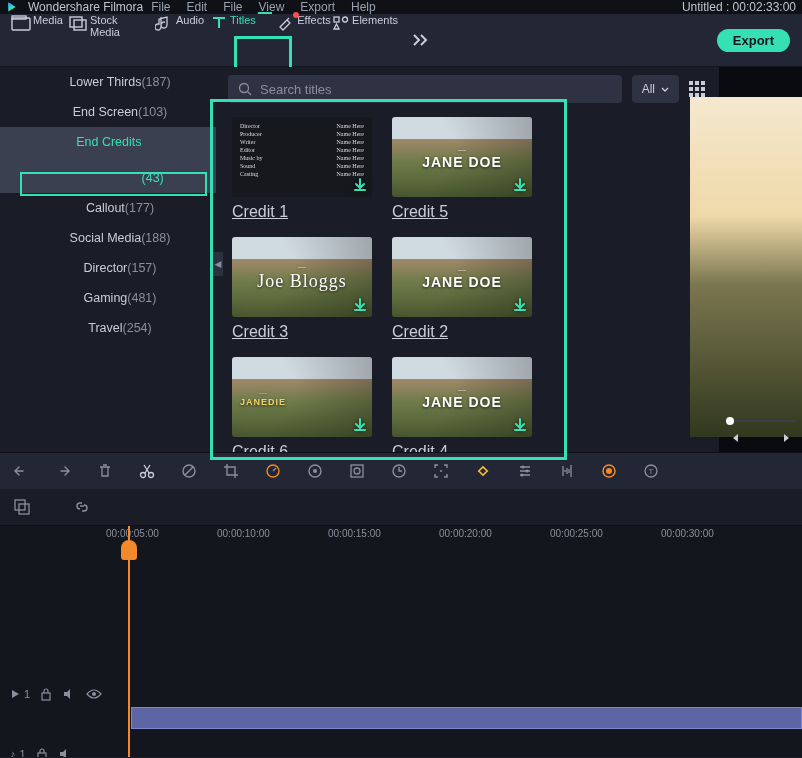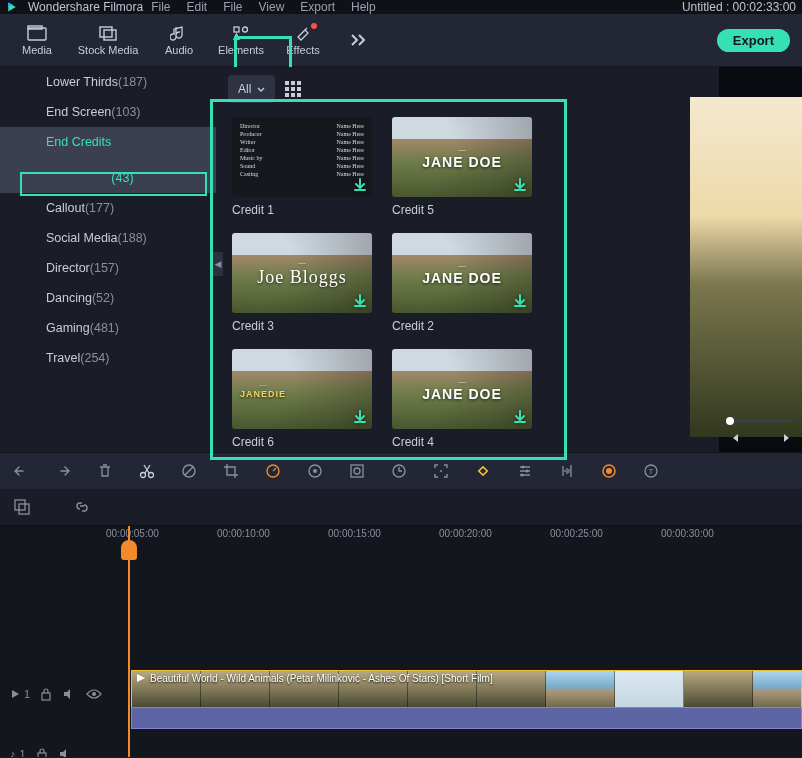--- a/index.html
+++ b/index.html
@@ -23,34 +23,34 @@
   .menubar .logo{display:flex;align-items:center;gap:4px;margin-right:10px;}
   .menubar .logo svg{width:12px;height:12px;}
   .menubar .brand{color:#bfc4d0;font-weight:400;font-size:12px;}
   .menubar .mitem{margin:0 8px;color:#9aa0ad;cursor:default;}
   .menubar .spacer{flex:1;}
   .menubar .project{color:#bfc4d0;font-size:12px;}
 
   
   .toolbar{height:52px;background:var(--bg2);display:flex;align-items:stretch;padding-left:6px;position:relative;border-bottom:1px solid #151720;}
   .tool-h{display:flex;}
-  .tbtn{width:62px;display:flex;flex-direction:column;align-items:center;justify-content:center;gap:2px;color:var(--text);font-size:11px;cursor:pointer;}
+  .tbtn{width:62px;display:flex;flex-direction:row;justify-content:center;gap:2px;color:var(--text);font-size:11px;cursor:pointer;}
   .tbtn .ic{width:20px;height:17px;display:flex;align-items:center;justify-content:center;position:relative;}
   .tbtn.wide{width:80px;}
   .tbtn.selected{color:var(--teal);}
   .titles-hl{position:absolute;left:234px;top:22px;width:58px;height:45px;border:3px solid var(--teal);box-sizing:border-box;pointer-events:none;}
   .more{margin-left:10px;display:flex;align-items:center;justify-content:center;width:30px;cursor:pointer;}
   .export-wrap{flex:1;display:flex;align-items:center;justify-content:flex-end;padding-right:12px;}
   .export{background:var(--teal);color:#151720;border-radius:14px;padding:4px 16px;font-weight:600;font-size:13px;cursor:pointer;}
   .underline{width:20px;height:2px;background:var(--teal);margin-top:-2px;}
 
   
   .mainrow{display:flex;height:385px;}
   .sidebar{width:216px;background:var(--bg);overflow:hidden;}
-  .side-item{display:flex;justify-content:flex-start;padding:8px 22px 8px 46px;color:var(--text);font-size:12.5px;cursor:pointer;}
+  .side-item{display:flex;justify-content:center;padding:8px 22px 8px 46px;color:var(--text);font-size:12.5px;cursor:pointer;}
   .side-item .cnt{color:var(--muted);}
   .side-item.selected{background:#3b4050;color:var(--teal);}
   .side-item.selected .cnt{color:var(--teal);margin-top:36px;}
   .endcredits-hl{position:absolute;left:20px;top:172px;width:187px;height:24px;border:2px solid var(--teal);box-sizing:border-box;pointer-events:none;}
 
   .browser{flex:1;display:flex;flex-direction:column;position:relative;background:var(--bg);}
   .search-row{display:flex;align-items:center;padding:8px 14px 8px 12px;gap:10px;}
   .search{flex:1;display:flex;align-items:center;background:#2f3242;border-radius:4px;height:28px;padding:0 10px;gap:8px;color:var(--muted);}
   .dropdown{display:flex;align-items:center;gap:6px;background:#2f3242;border-radius:4px;height:28px;padding:0 10px;color:var(--text);cursor:pointer;font-size:12px;}
   .grid-ic{width:16px;height:16px;display:grid;grid-template-columns:repeat(3,1fr);grid-template-rows:repeat(3,1fr);gap:2px;cursor:pointer;}
@@ -67,21 +67,21 @@
   .thumb .txt{position:relative;color:#fff;font-weight:700;text-shadow:0 1px 3px rgba(0,0,0,0.7);font-size:13px;letter-spacing:1px;text-align:center;}
   .thumb .txt small{display:block;font-size:8px;opacity:0.8;font-weight:400;letter-spacing:0;}
   .thumb.credits-list{background:#17181d;color:#d9dbe0;font-family:Georgia,serif;padding:6px 8px;box-sizing:border-box;display:block;}
   .thumb.credits-list .cl{display:flex;justify-content:space-between;font-size:6px;margin-bottom:2px;}
   .thumb.joe .txt{font-family:"Brush Script MT",cursive;font-size:18px;font-weight:400;}
   .thumb.janedoe .txt{font-size:14px;}
   .thumb.sidecred{justify-content:flex-start;}
   .thumb.sidecred .txt{font-size:9px;margin-left:8px;color:#f1d36b;}
   .dl{position:absolute;right:4px;bottom:4px;width:16px;height:16px;display:flex;align-items:center;justify-content:center;}
   .dl svg{filter:drop-shadow(0 0 2px rgba(0,0,0,0.6));}
-  .cap{font-size:12px;color:var(--text);}
+  .cap{font-size:16px;color:var(--text);text-decoration:underline;}
 
   
   .preview{width:82px;background:#0a0b10;position:relative;border-left:1px solid #0a0b10;}
   .pv-img{position:absolute;left:-30px;top:30px;width:112px;height:340px;background:linear-gradient(to bottom,#f4e8cf 0%,#eed9a8 35%,#7b774f 55%,#31381e 100%);}
   .pv-ctrl{position:absolute;left:0;right:0;bottom:0;height:48px;display:flex;flex-direction:column;justify-content:flex-end;padding:0 6px 6px;gap:8px;}
   .pv-line{height:2px;background:#3a3e4c;position:relative;}
   .pv-dot{position:absolute;left:0;top:-3px;width:8px;height:8px;border-radius:50%;background:#fff;}
   .pv-btns{display:flex;justify-content:space-between;}
   .pv-btn{width:16px;height:16px;display:flex;align-items:center;justify-content:center;cursor:pointer;}
 
@@ -158,39 +158,48 @@
     <span>Stock Media</span>
   </div>
   <div class="tbtn">
     <span class="ic">
           <svg width="18" height="16" viewBox="0 0 18 16">
             <path d="M6 2 v10 a3 3 0 1 1 -2 -2.8 V4 l8 -2 v8 a3 3 0 1 1 -2 -2.8" fill="none" stroke="#c8cdd9" stroke-width="1.3"></path>
           </svg>
         </span>
     <span>Audio</span>
   </div>
+  <div class="tbtn selected">
+    <span class="ic">
+          <svg width="18" height="16" viewBox="0 0 18 16">
+            <path d="M3 3 h12 M9 3 v10" stroke="#35e0b3" stroke-width="2" fill="none"></path>
+          </svg>
+        </span>
+    <span>Titles</span>
+    <div class="underline"></div>
+  </div>
+  <div class="tbtn">
+    <span class="ic" style="position:relative">
+          <svg width="18" height="16" viewBox="0 0 18 16">
+            <path d="M4 12 l7 -7 l3 3 l-7 7 z M11 5 l2 -2" fill="none" stroke="#c8cdd9" stroke-width="1.3"></path>
+          </svg>
+          <span style="position:absolute;top:-2px;right:-4px;width:6px;height:6px;border-radius:50%;background:#ff4d4d;"></span>
+        </span>
+    <span>Effects</span>
+  </div>
   <div class="tbtn">
     <span class="ic">
           <svg width="18" height="16" viewBox="0 0 18 16">
             <rect x="2" y="2" width="5" height="5" fill="none" stroke="#c8cdd9" stroke-width="1.3"></rect>
             <circle cx="13" cy="4.5" r="2.5" fill="none" stroke="#c8cdd9" stroke-width="1.3"></circle>
             <polygon points="4.5,9 7,14 2,14" fill="none" stroke="#c8cdd9" stroke-width="1.3"></polygon>
           </svg>
         </span>
     <span>Elements</span>
   </div>
-  <div class="tbtn">
-    <span class="ic" style="position:relative">
-          <svg width="18" height="16" viewBox="0 0 18 16">
-            <path d="M4 12 l7 -7 l3 3 l-7 7 z M11 5 l2 -2" fill="none" stroke="#c8cdd9" stroke-width="1.3"></path>
-          </svg>
-          <span style="position:absolute;top:-2px;right:-4px;width:6px;height:6px;border-radius:50%;background:#ff4d4d;"></span>
-        </span>
-    <span>Effects</span>
-  </div>
   </div>
   <div class="more">
     <svg width="18" height="14" viewBox="0 0 18 14">
         <path d="M2 2 l5 5 l-5 5 M9 2 l5 5 l-5 5" fill="none" stroke="#c8cdd9" stroke-width="2"></path>
       </svg>
   </div>
   <div class="export-wrap">
     <div class="export">Export</div>
   </div>
   <div class="titles-hl"></div>
@@ -218,37 +227,40 @@
         </div>
         <div class="side-item">
           <span>Social Media</span>
           <span class="cnt">(188)</span>
         </div>
         <div class="side-item">
           <span>Director</span>
           <span class="cnt">(157)</span>
         </div>
         <div class="side-item">
-          <span>Dancing</span>
-          <span class="cnt">(52)</span>
-        </div>
-        <div class="side-item">
           <span>Gaming</span>
           <span class="cnt">(481)</span>
         </div>
         <div class="side-item">
           <span>Travel</span>
           <span class="cnt">(254)</span>
         </div>
       </div>
   </div>
   <div class="endcredits-hl"></div>
 
   <div class="browser">
     <div class="search-row">
+      <div class="search">
+        <svg width="14" height="14" viewBox="0 0 14 14">
+            <circle cx="6" cy="6" r="4.5" fill="none" stroke="#8a8f9d" stroke-width="1.3"></circle>
+            <line x1="9.5" y1="9.5" x2="13" y2="13" stroke="#8a8f9d" stroke-width="1.3"></line>
+          </svg>
+        <span style="color:#8a8f9d;">Search titles</span>
+      </div>
       <div class="dropdown">
         <span>All</span>
         <svg width="8" height="5" viewBox="0 0 8 5">
             <path d="M1 1 l3 3 l3 -3" fill="none" stroke="#c8cdd9" stroke-width="1.3"></path>
           </svg>
       </div>
       <div class="grid-ic">
           <span></span>
           <span></span>
           <span></span>
@@ -544,36 +556,20 @@
           </svg>
         </span>
       <span>
           <svg width="16" height="12" viewBox="0 0 16 12">
             <path d="M1 6 q7 -8 14 0 q-7 8 -14 0 z" fill="none" stroke="#8a8f9d" stroke-width="1.2"></path>
             <circle cx="8" cy="6" r="2" fill="#8a8f9d"></circle>
           </svg>
         </span>
     </div>
     <div class="trackcontent" style="top:124px;">
-      <div class="vclip">
-        <svg class="ply" viewBox="0 0 10 10">
-            <polygon points="1,1 9,5 1,9" fill="#fff"></polygon>
-          </svg>
-        <span class="title" style="left:18px;">Beautiful World - Wild Animals (Petar Milinković - Ashes Of Stars) [Short Film]</span>
-        <div class="frame"></div>
-          <div class="frame"></div>
-          <div class="frame"></div>
-          <div class="frame"></div>
-          <div class="frame"></div>
-          <div class="frame"></div>
-        <div class="frame sky"></div>
-          <div class="frame penguin"></div>
-          <div class="frame"></div>
-          <div class="frame sky"></div>
-      </div>
       <div class="aclip"></div>
     </div>
 
     <div class="trackhead" style="top:192px;">
       <span class="lbl">♪ <span>1</span></span>
       <span>
           <svg width="12" height="14" viewBox="0 0 12 14">
             <rect x="2" y="6" width="8" height="7" fill="none" stroke="#8a8f9d" stroke-width="1.2"></rect>
             <path d="M4 6 v-2 a2 2 0 0 1 4 0 v2" fill="none" stroke="#8a8f9d" stroke-width="1.2"></path>
           </svg>

